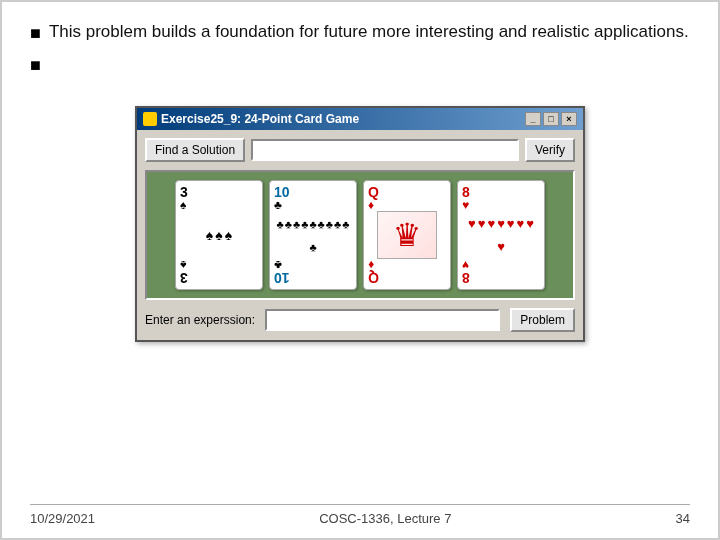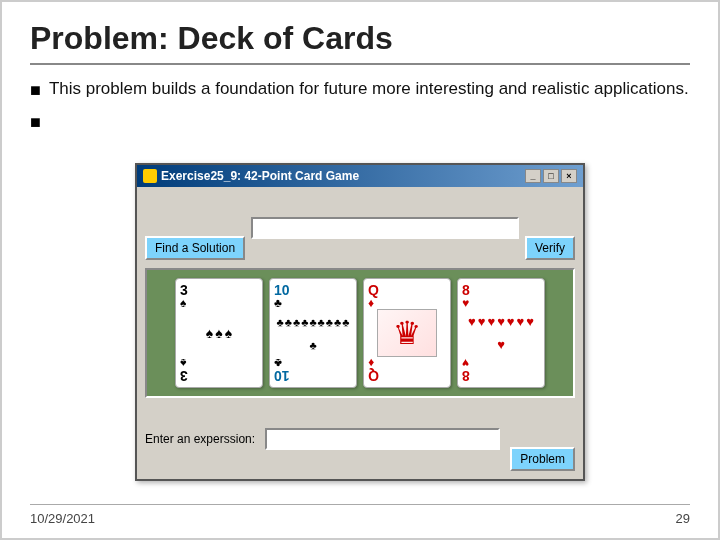--- a/index.html
+++ b/index.html
@@ -125,29 +125,28 @@
     }
 
     .top-controls {
       display: flex;
       align-items: center;
       gap: 6px;
       margin-bottom: 8px;
     }
 
     .win-button {
-      background: #7dd3fc;
+      background: #e5e5e5;
       border: 2px solid;
       border-color: #fff #888 #888 #fff;
       font-size: 12px;
       padding: 3px 8px;
       cursor: pointer;
       color: #000;
       white-space: nowrap;
-      margin-top: 41px;
     }
 
     .win-input {
       flex: 1;
       height: 22px;
       background: #fff;
       border: 2px solid;
       border-color: #888 #fff #fff #888;
       font-size: 12px;
       padding: 2px 4px;
@@ -269,40 +268,39 @@
       justify-content: center;
       font-size: 28px;
       background: linear-gradient(135deg, #fff5f5, #ffe0e0);
     }
   </style>
 </head>
 <body>
 
 <div class="slide">
 
-  <div class="slide-title">Problem: Deck of Cards</div>
 
   <div class="slide-body">
 
     <ul class="bullet-list">
       <li class="bullet-item">
         <span class="bullet-icon suit-black">■</span>
         <span class="bullet-text">This problem builds a foundation for future more interesting and realistic applications.</span>
       </li>
       <li class="bullet-item">
         <span class="bullet-icon suit-black">■</span>
       </li>
     </ul>
 
     <div class="card-game-window">
 
       <div class="window-titlebar">
         <div class="titlebar-left">
           <div class="titlebar-icon"></div>
-          <span>Exercise25_9: 42-Point Card Game</span>
+          <span>Exercise25_9: 24-Point Card Game</span>
         </div>
         <div class="titlebar-buttons">
           <div class="titlebar-btn">_</div>
           <div class="titlebar-btn">□</div>
           <div class="titlebar-btn">×</div>
         </div>
       </div>
 
       <div class="window-content">
 
@@ -394,16 +392,17 @@
           <input class="bottom-input" type="text" style="">
           <button class="win-button">Problem</button>
         </div>
 
       </div>
     </div>
   </div>
 
   <div class="slide-footer">
     <span>10/29/2021</span>
-    <span>29</span>
+    <span>COSC-1336, Lecture 7</span>
+    <span>34</span>
   </div>
 
 </div>
 
 </body></html>

